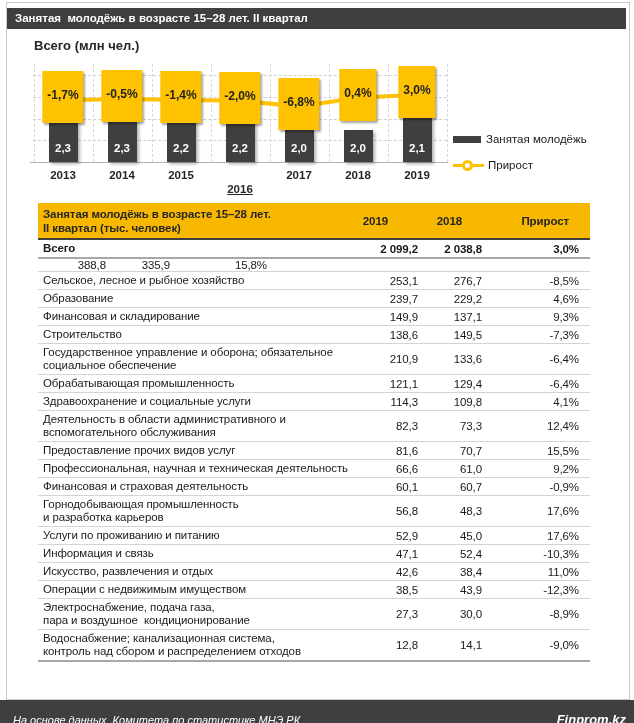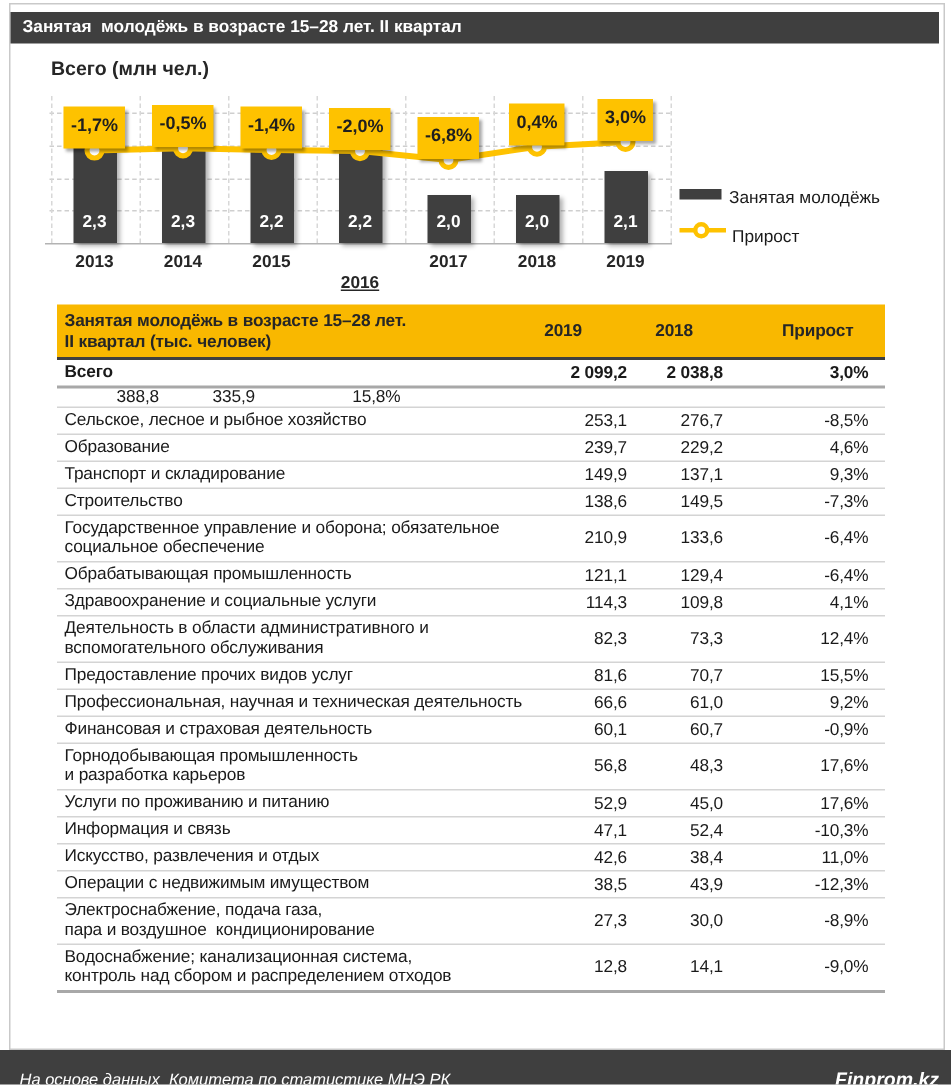--- a/index.html
+++ b/index.html
@@ -22,26 +22,26 @@
   .chart{position:absolute;left:0;top:0;width:634px;height:200px;}
   .chart-title{position:absolute;left:34px;top:38px;font-size:13px;font-weight:bold;color:#262626;}
   .gridline-h{position:absolute;height:0;border-top:1px dashed #cfcfcf;}
   .gridline-v{position:absolute;width:0;border-left:1px dashed #d8d8d8;}
   .axis-base{position:absolute;height:1px;background:#b3b3b3;}
   .bar{position:absolute;background:#3f3f3f;box-shadow:2px 2px 3px rgba(0,0,0,.30);}
   .bar-val{position:absolute;width:44px;text-align:center;color:#ffffff;font-weight:bold;font-size:11.5px;}
   .xlab{position:absolute;width:50px;text-align:center;font-weight:bold;font-size:11.5px;color:#262626;}
   .plabel{
     position:absolute;transform:translateX(-50%);background:#fec200;color:#1f1f1f;
-    font-weight:bold;font-size:12px;height:20px;line-height:17px;padding:4px 5px;
+    font-weight:bold;font-size:12px;height:20px;line-height:17px;padding:16px 5px;
     box-shadow:2px 2px 2px rgba(0,0,0,.35);white-space:nowrap;
   }
   .line-svg{position:absolute;left:0;top:0;}
   .legend{position:absolute;left:453px;top:126px;font-size:11.5px;color:#1a1a1a;}
-  .legend-row{position:relative;height:26px;display:flex;align-items:flex-start;}
+  .legend-row{position:relative;height:26px;display:flex;align-items:center;}
   .legend-bar-swatch{width:28px;height:7px;background:#3f3f3f;margin-right:5px;}
   .legend-line{width:31px;height:3px;background:#fec200;margin-right:4px;position:relative;}
   .legend-line .dot{
     position:absolute;left:9px;top:-4px;width:5px;height:5px;background:#fff;
     border:3px solid #fec200;border-radius:50%;
   }
   
   .table{position:absolute;left:38px;top:203px;width:552px;font-size:11.5px;letter-spacing:-0.1px;}
   .t-head{
     background:#f9b800;display:flex;align-items:center;min-height:37px;
@@ -172,21 +172,21 @@
         <div class="t-pad"></div>
       </div>
       <div class="t-row">
         <div class="c-label">Образование</div>
         <div class="c-num">239,7</div>
         <div class="c-num2">229,2</div>
         <div class="c-pct">4,6%</div>
         <div class="t-pad"></div>
       </div>
       <div class="t-row">
-        <div class="c-label">Транспорт и складирование</div>
+        <div class="c-label">Финансовая и складирование</div>
         <div class="c-num">149,9</div>
         <div class="c-num2">137,1</div>
         <div class="c-pct">9,3%</div>
         <div class="t-pad"></div>
       </div>
       <div class="t-row">
         <div class="c-label">Строительство</div>
         <div class="c-num">138,6</div>
         <div class="c-num2">149,5</div>
         <div class="c-pct">-7,3%</div>

